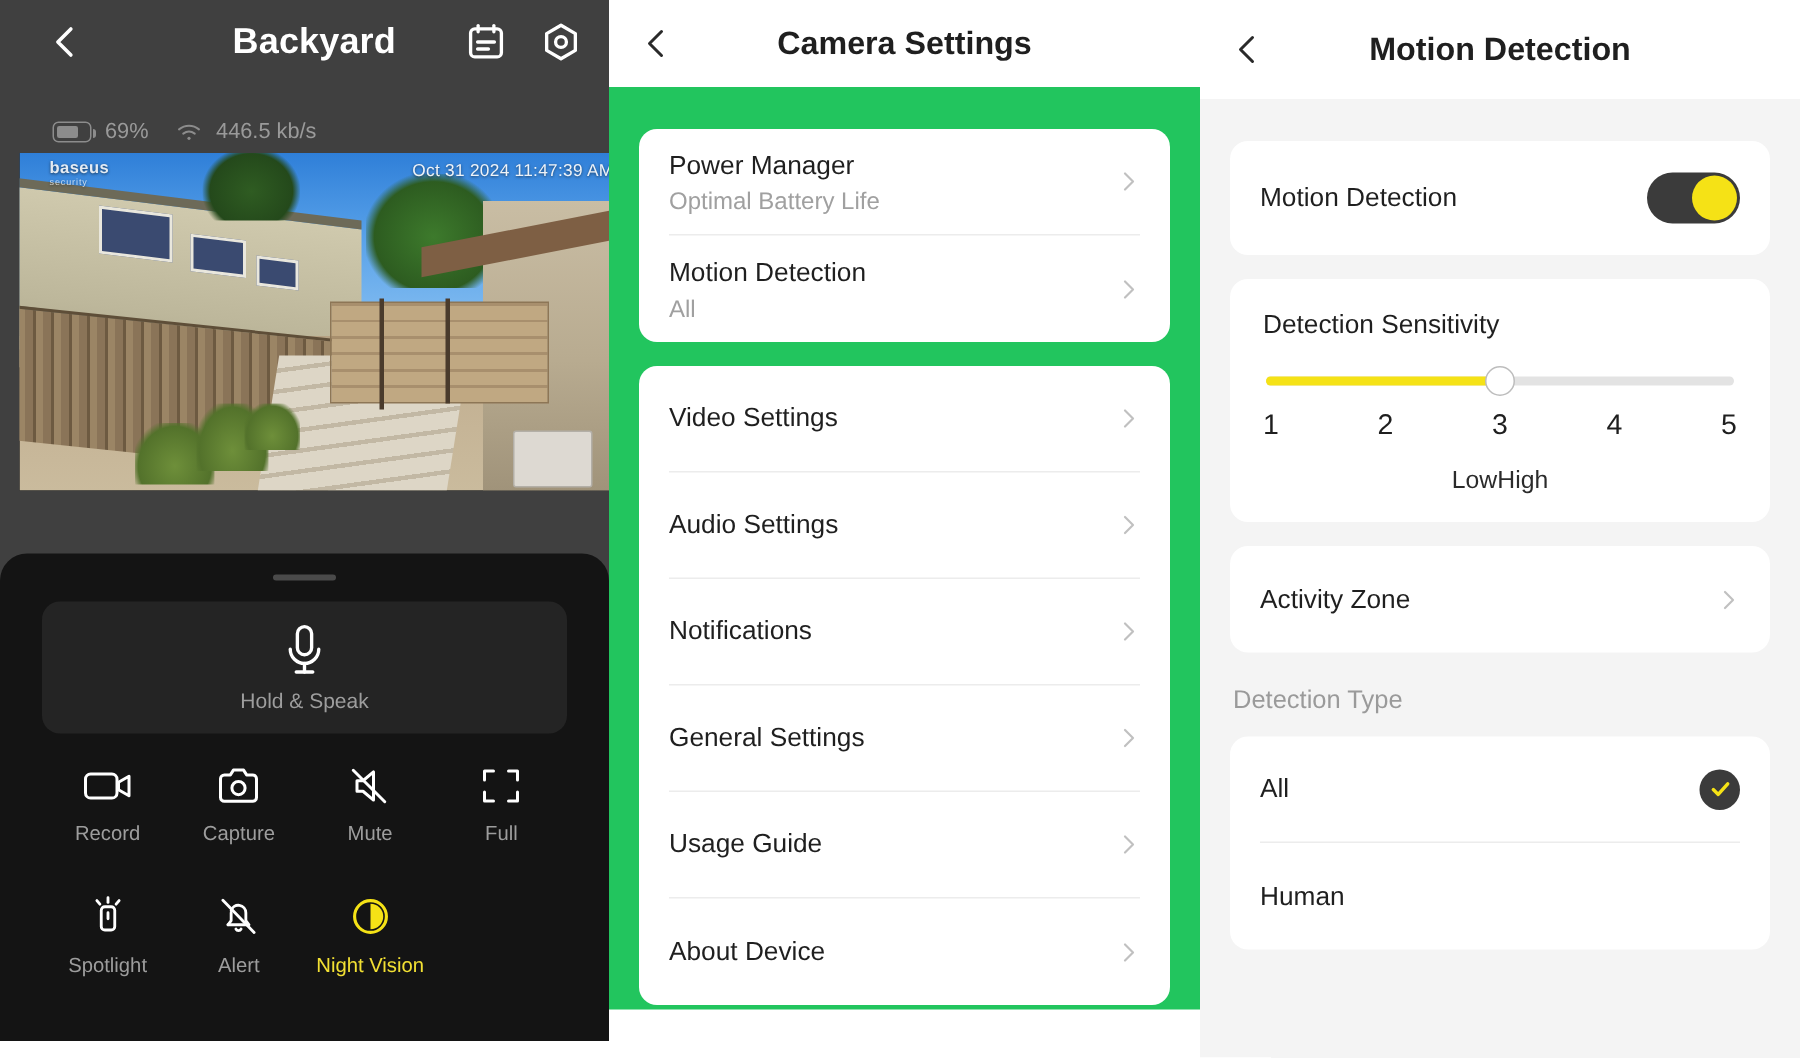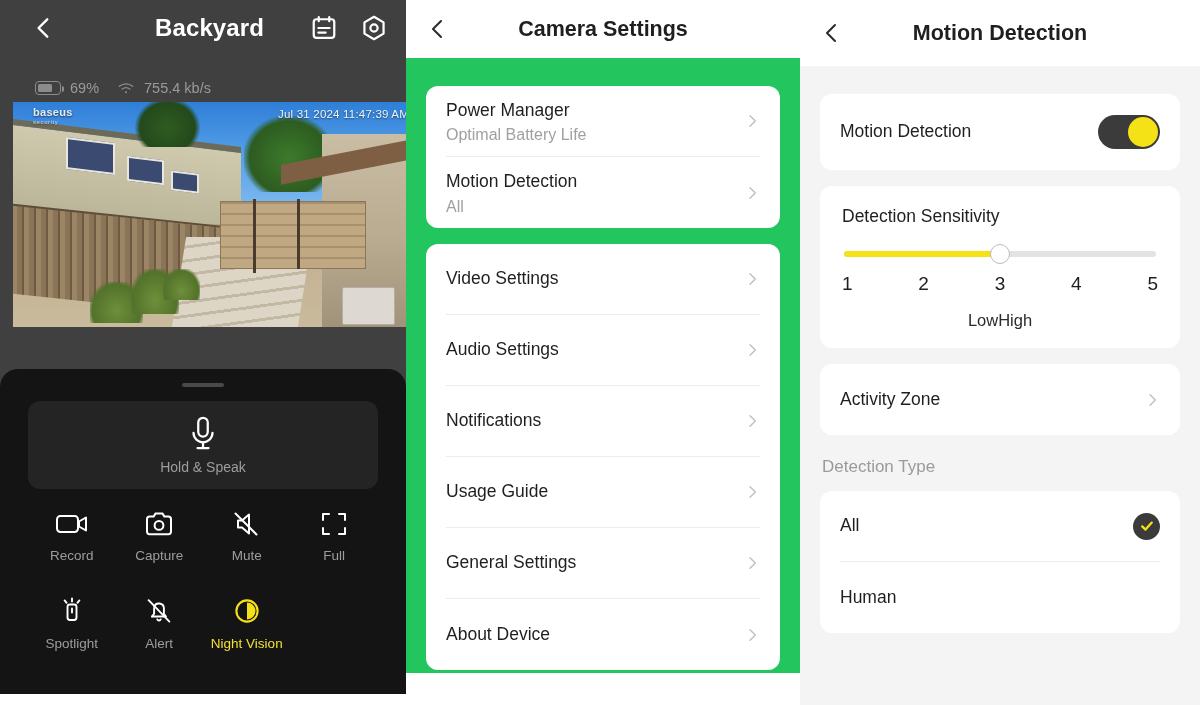--- a/index.html
+++ b/index.html
@@ -276,21 +276,21 @@
     <div class="status-row">
       <div class="batt-shell">
         <div class="batt-fill" style="width: 69%;"></div>
       </div>
       <span class="status-text">69%</span>
       <svg class="wifi-ico" viewBox="0 0 24 20" fill="none" stroke="#8c8c8c" stroke-width="1.9" stroke-linecap="round">
         <path d="M2.5 7.5 A15 15 0 0 1 21.5 7.5"></path>
         <path d="M6.5 11.5 A9.5 9.5 0 0 1 17.5 11.5"></path>
         <circle cx="12" cy="16" r="1.5" fill="#8c8c8c" stroke="none"></circle>
       </svg>
-      <span class="status-text">755.4 kb/s</span>
+      <span class="status-text">446.5 kb/s</span>
     </div>
 
     <div class="video-wrap">
       <div class="video-scene">
         <div class="sky"></div>
         <div class="house-left"></div>
         <div class="house-band"></div>
         <div class="win w1"></div>
           <div class="win w2"></div>
           <div class="win w3"></div>
@@ -306,21 +306,21 @@
           <div class="gate-post2"></div>
         <div class="bush b1"></div>
           <div class="bush b2"></div>
           <div class="bush b3"></div>
         <div class="ac-unit"></div>
       </div>
       <div class="vid-watermark">
         <span>baseus</span>
         <small>security</small>
       </div>
-      <div class="vid-timestamp">Jul 31 2024 11:47:39 AM</div>
+      <div class="vid-timestamp">Oct 31 2024 11:47:39 AM</div>
     </div>
 
     <div class="control-sheet">
       <div class="grabber"></div>
 
       <div class="talk-btn">
         <svg width="30" height="40" viewBox="0 0 24 32" fill="none" stroke="#ffffff" stroke-width="1.8" stroke-linecap="round" stroke-linejoin="round">
           <rect x="8.2" y="2.2" width="7.6" height="15" rx="3.8"></rect>
           <path d="M4.4 14.2 a7.6 7.6 0 0 0 15.2 0"></path>
           <line x1="12" y1="21.8" x2="12" y2="26.4"></line>
@@ -441,27 +441,27 @@
             <polyline points="9,4 17,12 9,20"></polyline>
           </svg>
       </div>
       <div class="row">
         <div class="row-title row-text">Notifications</div>
         <svg class="chev-r" viewBox="0 0 24 24" fill="none" stroke="#8e8e8e" stroke-width="2.2" stroke-linecap="round" stroke-linejoin="round">
             <polyline points="9,4 17,12 9,20"></polyline>
           </svg>
       </div>
       <div class="row">
+        <div class="row-title row-text">General Settings</div>
+        <svg class="chev-r" viewBox="0 0 24 24" fill="none" stroke="#8e8e8e" stroke-width="2.2" stroke-linecap="round" stroke-linejoin="round">
+            <polyline points="9,4 17,12 9,20"></polyline>
+          </svg>
+      </div>
+      <div class="row">
         <div class="row-title row-text">Usage Guide</div>
-        <svg class="chev-r" viewBox="0 0 24 24" fill="none" stroke="#8e8e8e" stroke-width="2.2" stroke-linecap="round" stroke-linejoin="round">
-            <polyline points="9,4 17,12 9,20"></polyline>
-          </svg>
-      </div>
-      <div class="row">
-        <div class="row-title row-text">General Settings</div>
         <svg class="chev-r" viewBox="0 0 24 24" fill="none" stroke="#8e8e8e" stroke-width="2.2" stroke-linecap="round" stroke-linejoin="round">
             <polyline points="9,4 17,12 9,20"></polyline>
           </svg>
       </div>
       <div class="row">
         <div class="row-title row-text">About Device</div>
         <svg class="chev-r" viewBox="0 0 24 24" fill="none" stroke="#8e8e8e" stroke-width="2.2" stroke-linecap="round" stroke-linejoin="round">
             <polyline points="9,4 17,12 9,20"></polyline>
           </svg>
       </div>

